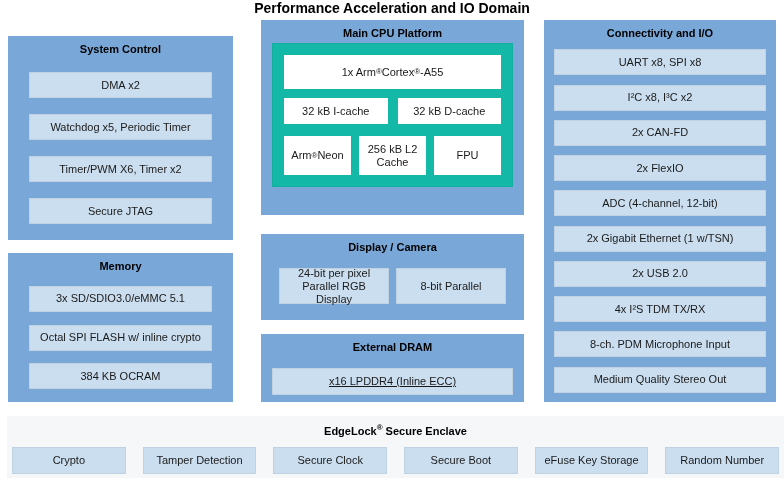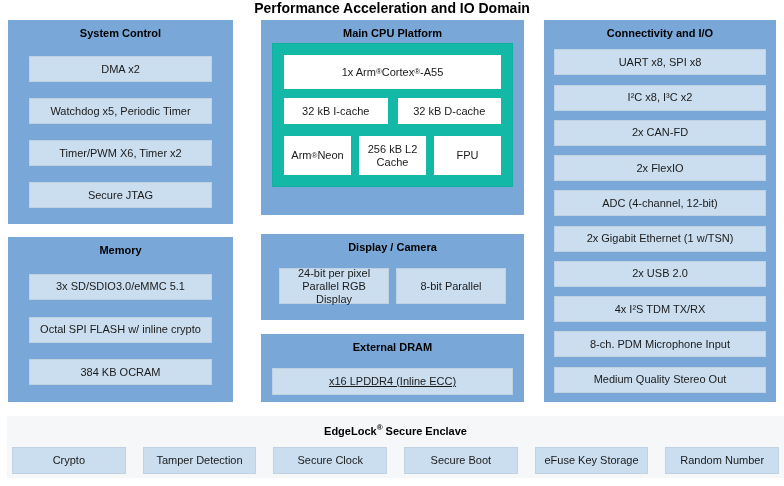--- a/index.html
+++ b/index.html
@@ -7,21 +7,21 @@
     width:784px;height:486px;overflow:hidden;background:#ffffff;
     font-family:"Liberation Sans", sans-serif;color:#1a1a1a;
     -webkit-font-smoothing:antialiased;
   }
   .page-title{
     text-align:center;font-size:14px;font-weight:bold;color:#000;
     padding-top:0;height:16px;line-height:16px;margin-bottom:4px;
   }
   .cols{display:flex;margin:0 8px;height:382px;}
   .col{display:flex;flex-direction:column;}
-  .col-left{width:225px;}
+  .col-left{width:225px;margin-top:16px;}
   .col-mid{width:263px;margin-left:28px;border-radius:28px;}
   .col-right{width:232px;margin-left:20px;}
 
   .block{background:#78a7d8;display:flex;flex-direction:column;box-sizing:border-box;}
   .block-title{
     text-align:center;font-weight:bold;font-size:11px;color:#000;
     padding-top:7px;line-height:13px;flex:none;
   }
   .rows{flex:1;display:flex;flex-direction:column;justify-content:space-evenly;}
   .pad-wide{padding:0 21px;}

